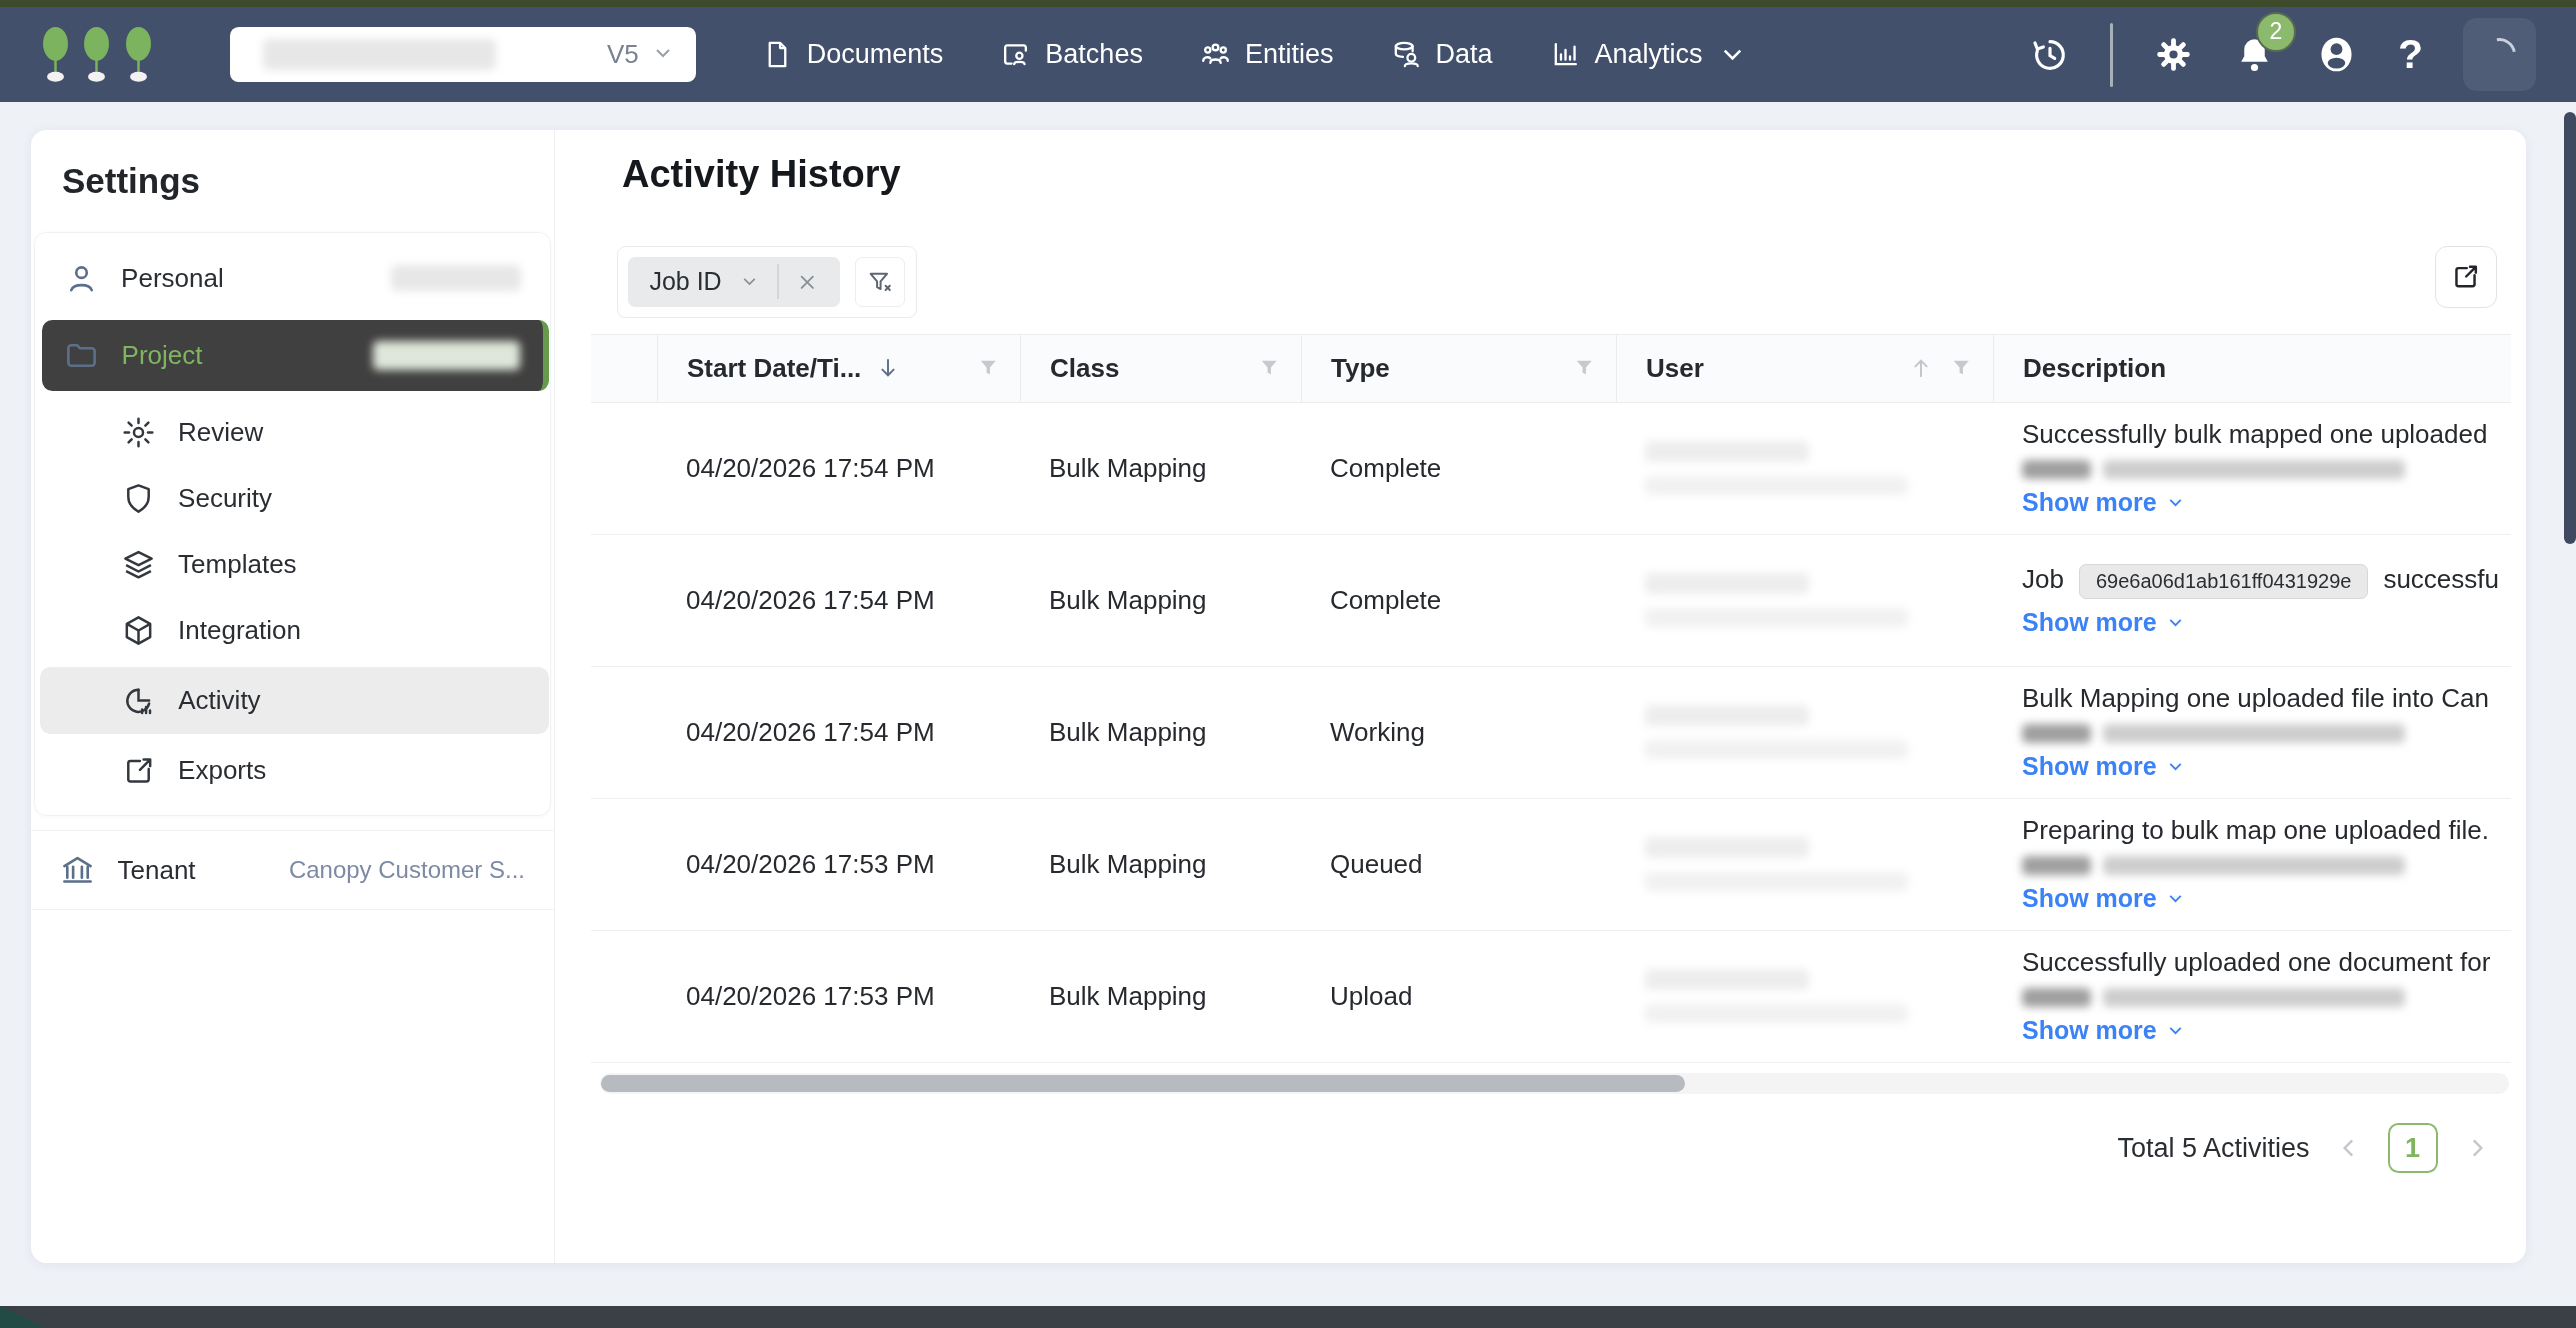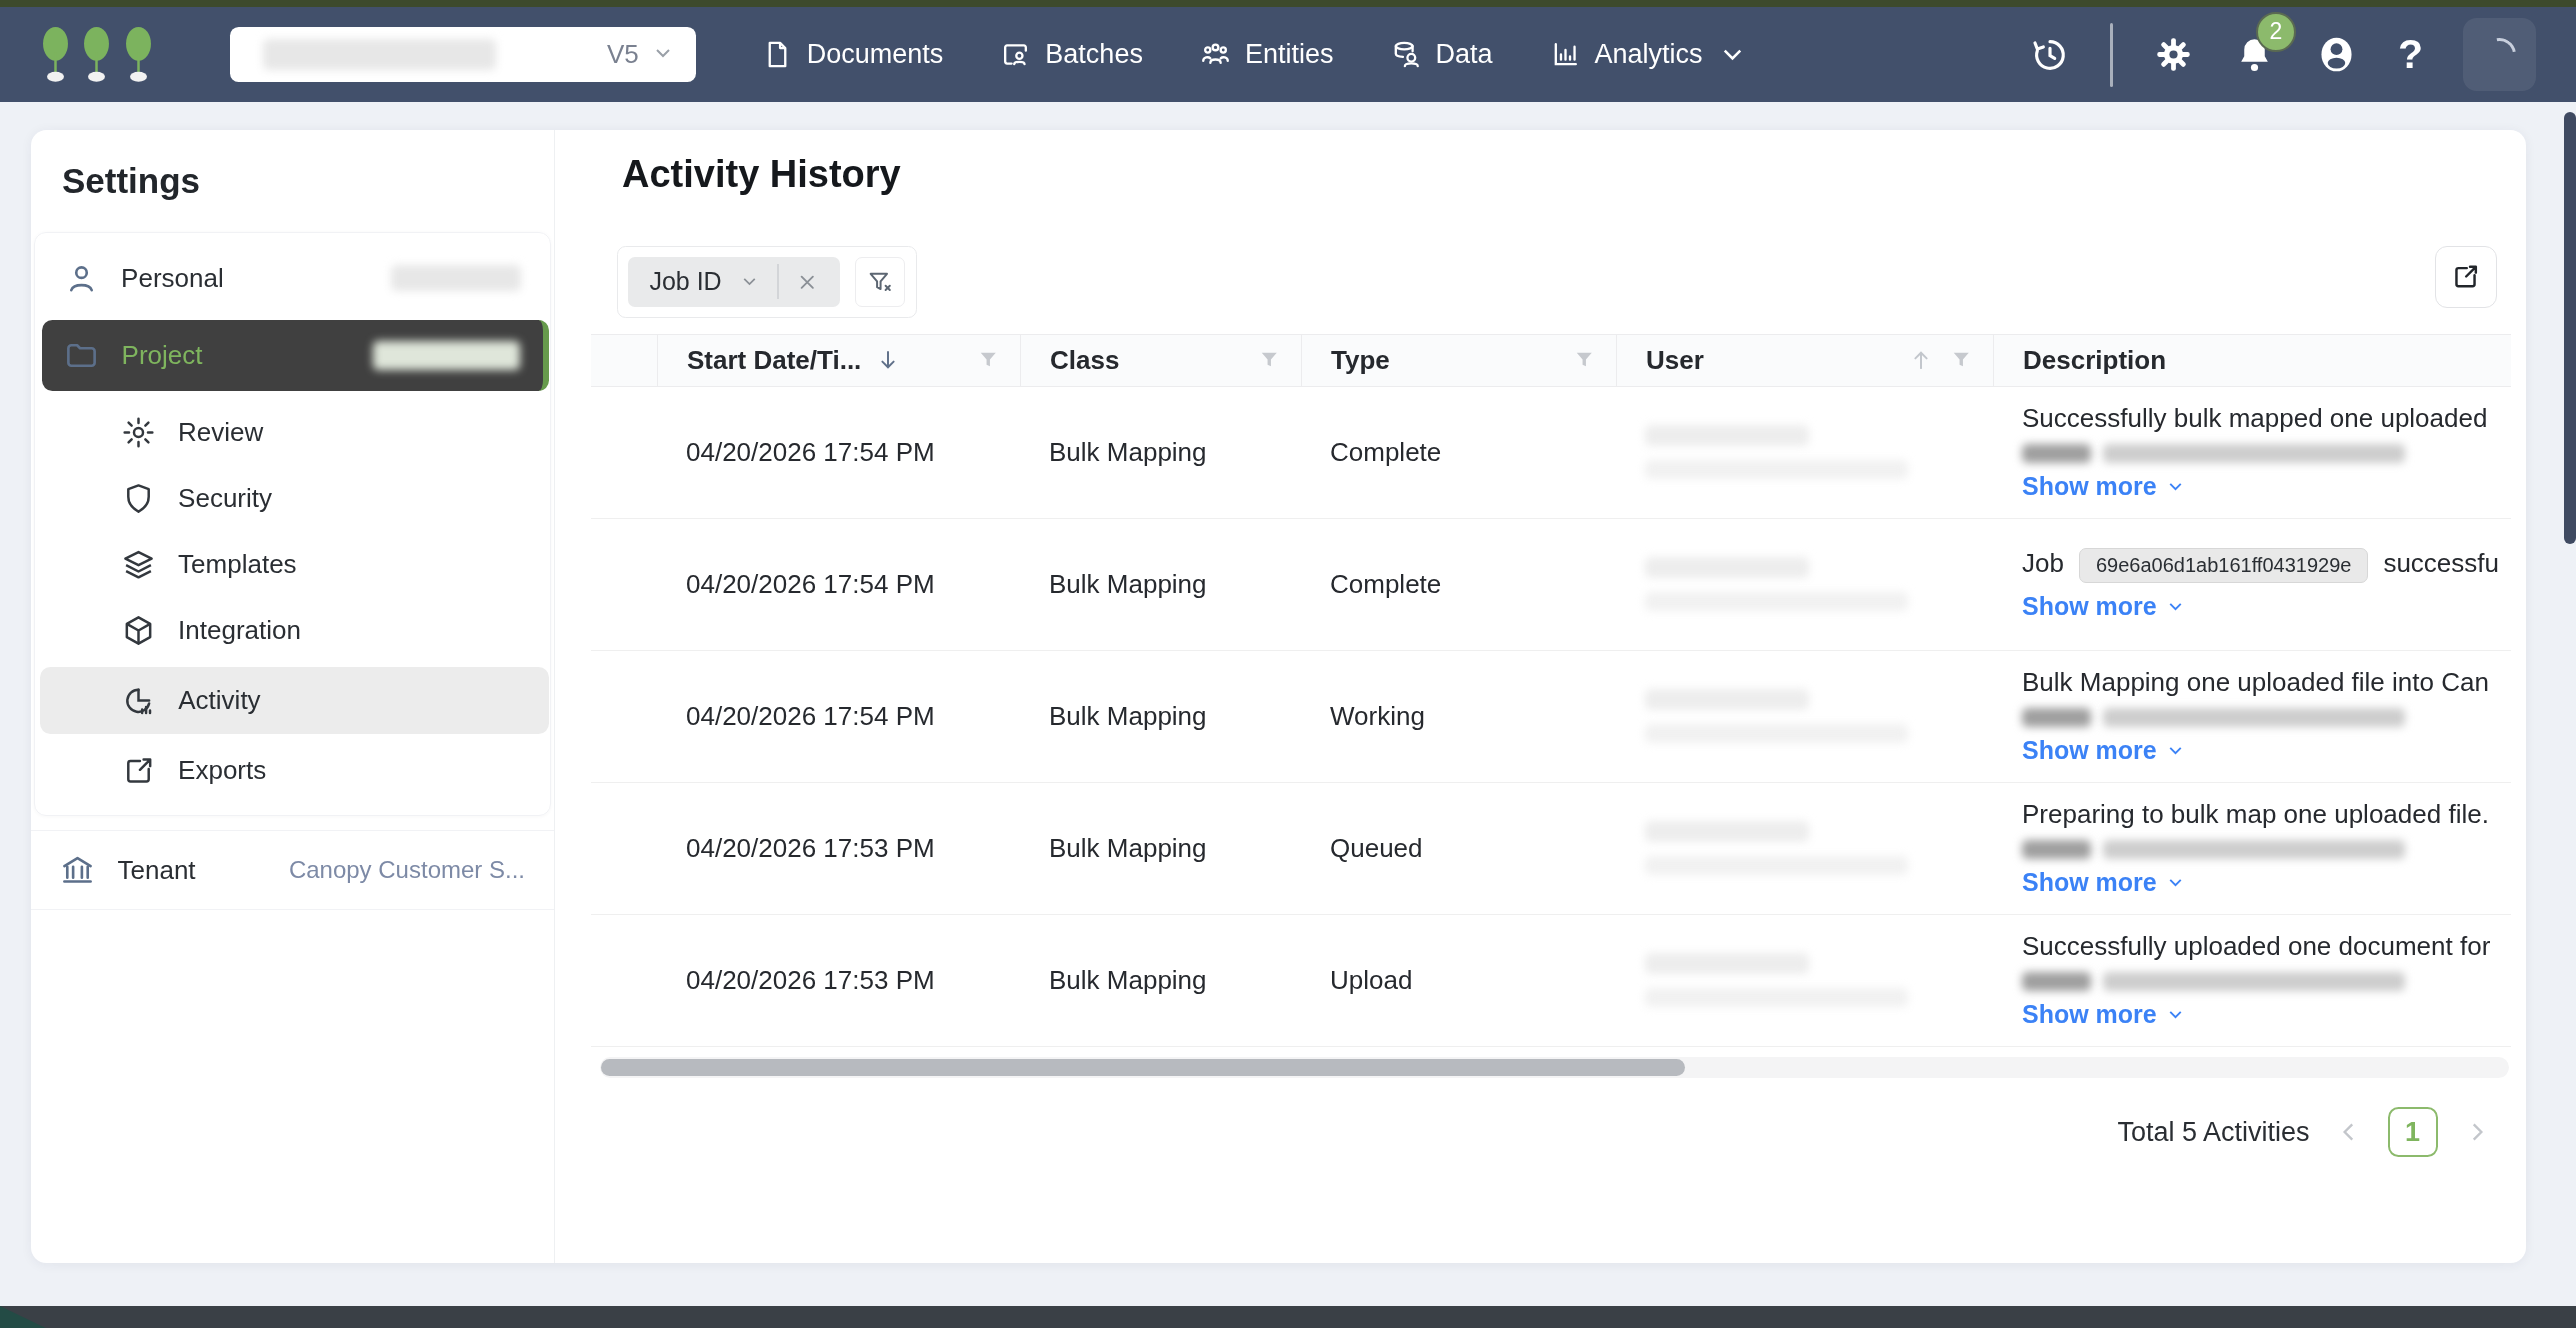--- a/index.html
+++ b/index.html
@@ -76,21 +76,21 @@
     gap:17.3px; padding:0 21px; font-size:25px; color:#2a2e33; cursor:pointer; }
   .pill-div { width:1.7px; height:35px; background:#d3d5d8; }
   .icon-btn { width:50px; height:50px; background:#fff; border:1.7px solid #ededef; border-radius:7px;
     display:flex; align-items:center; justify-content:center; cursor:pointer; color:#5c6672; }
   .export-btn { margin-left:auto; margin-right:14px; width:62px; height:62px; border:1.7px solid #e2e3e6;
     border-radius:12px; background:#fff; display:flex; align-items:center; justify-content:center;
     cursor:pointer; color:#22262b; }
 
   
   .table { margin-top:15.5px; }
-  .thead { height:53px; background:#fafbfc; border-top:1.7px solid #ececee; border-bottom:1.7px solid #ececee;
+  .thead { height:69px; background:#fafbfc; border-top:1.7px solid #ececee; border-bottom:1.7px solid #ececee;
     display:flex; align-items:stretch; font-size:26px; font-weight:700; color:#26292e; }
   .hcell { display:flex; align-items:center; padding:0 21px 0 29px; }
   .hcell + .hcell { border-left:1.7px solid #ececee; }
   .c-ind { width:66px; flex:none; padding:0; }
   .c-start { width:363px; flex:none; }
   .c-class { width:281px; flex:none;align-items:center; }
   .c-type { width:315px; flex:none; }
   .c-user { width:377px; flex:none; }
   .c-desc { flex:1; min-width:0; }
   .hcell .sort { margin-left:14px; flex:none; }

